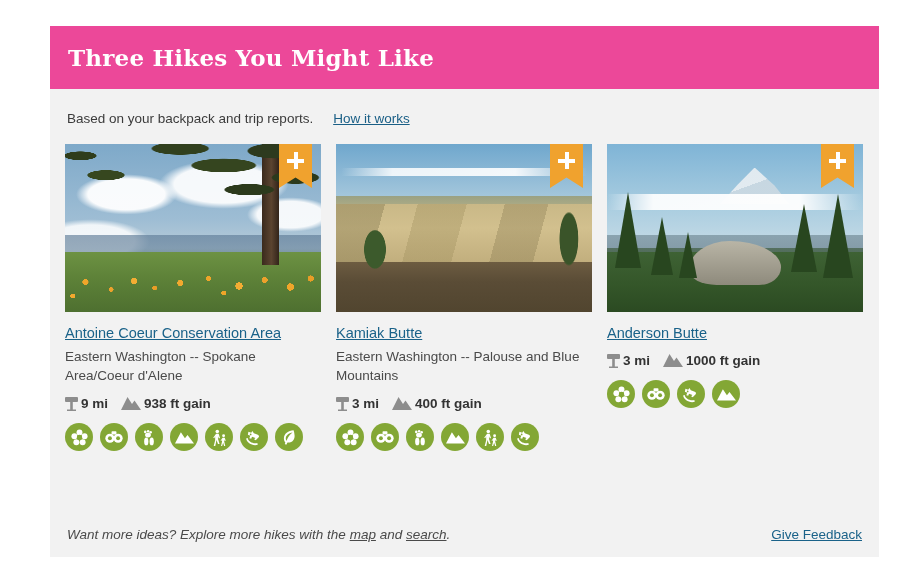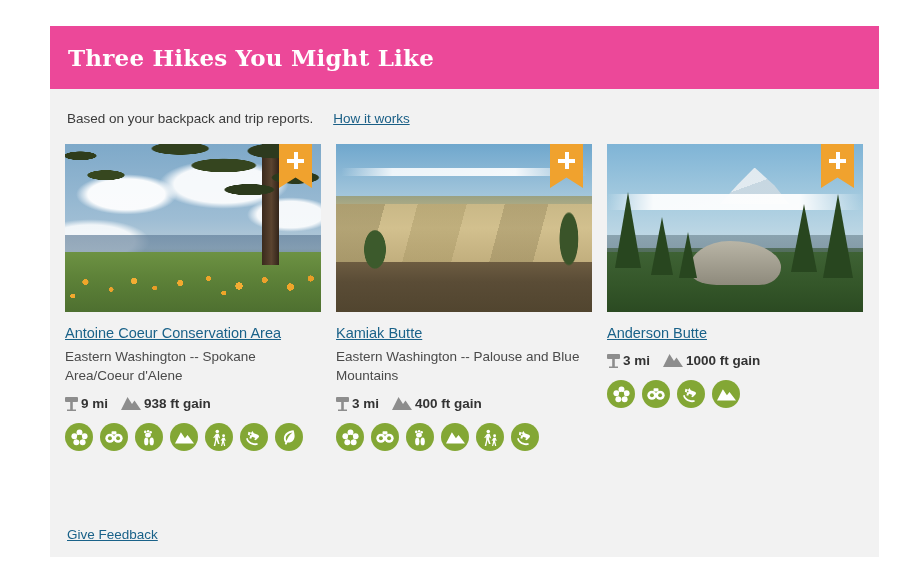--- a/index.html
+++ b/index.html
@@ -549,16 +549,22 @@
           <svg width="19" height="13" viewBox="0 0 22 14" fill="#fff">
             <path d="M0 14 L6.8 0.8 L11.5 8 L14.5 4 L22 14 Z"></path>
           </svg>
         </div>
       </div>
     </div>
 
   </div>
 
   <div class="footer">
+    <div class="footer-text">
+      <span>Want more ideas? Explore more hikes with the</span>
+      <a>map</a>
+      <span>and</span>
+      <a>search</a><span>.</span>
+    </div>
     <a class="feedback">Give Feedback</a>
   </div>
 
 </div>
 
 </body></html>

